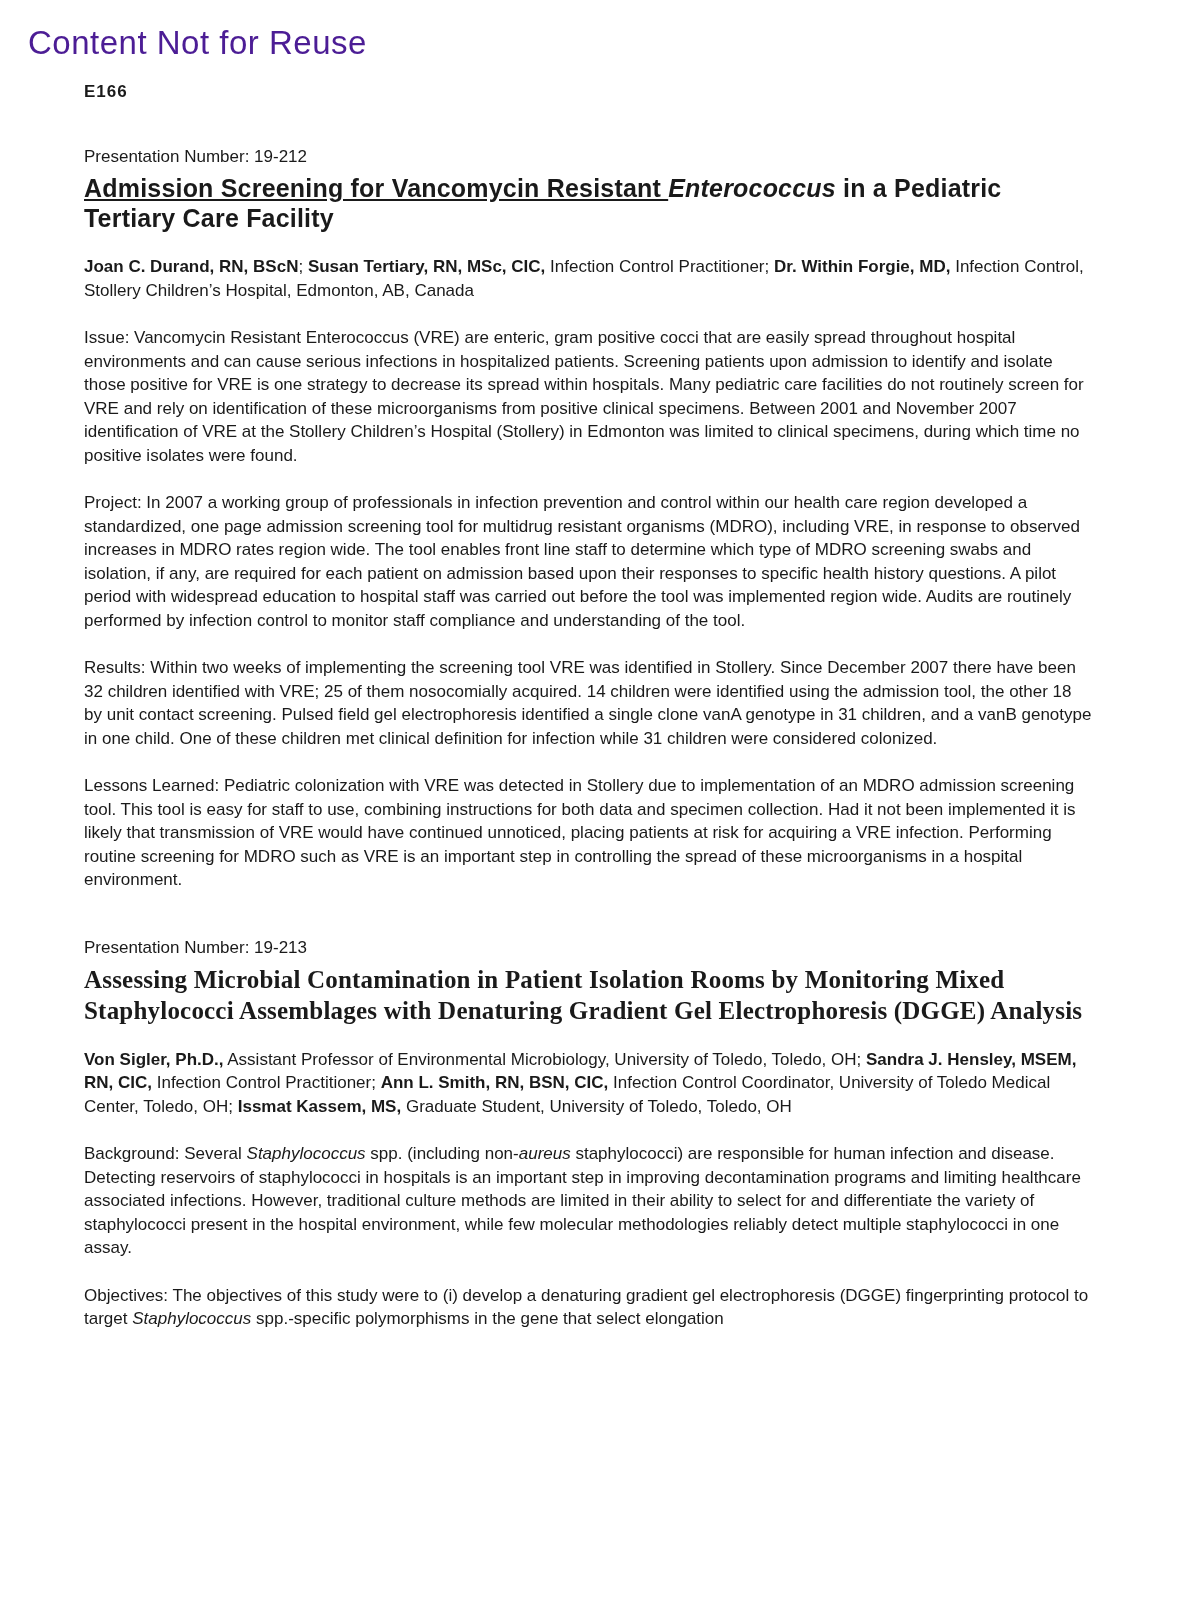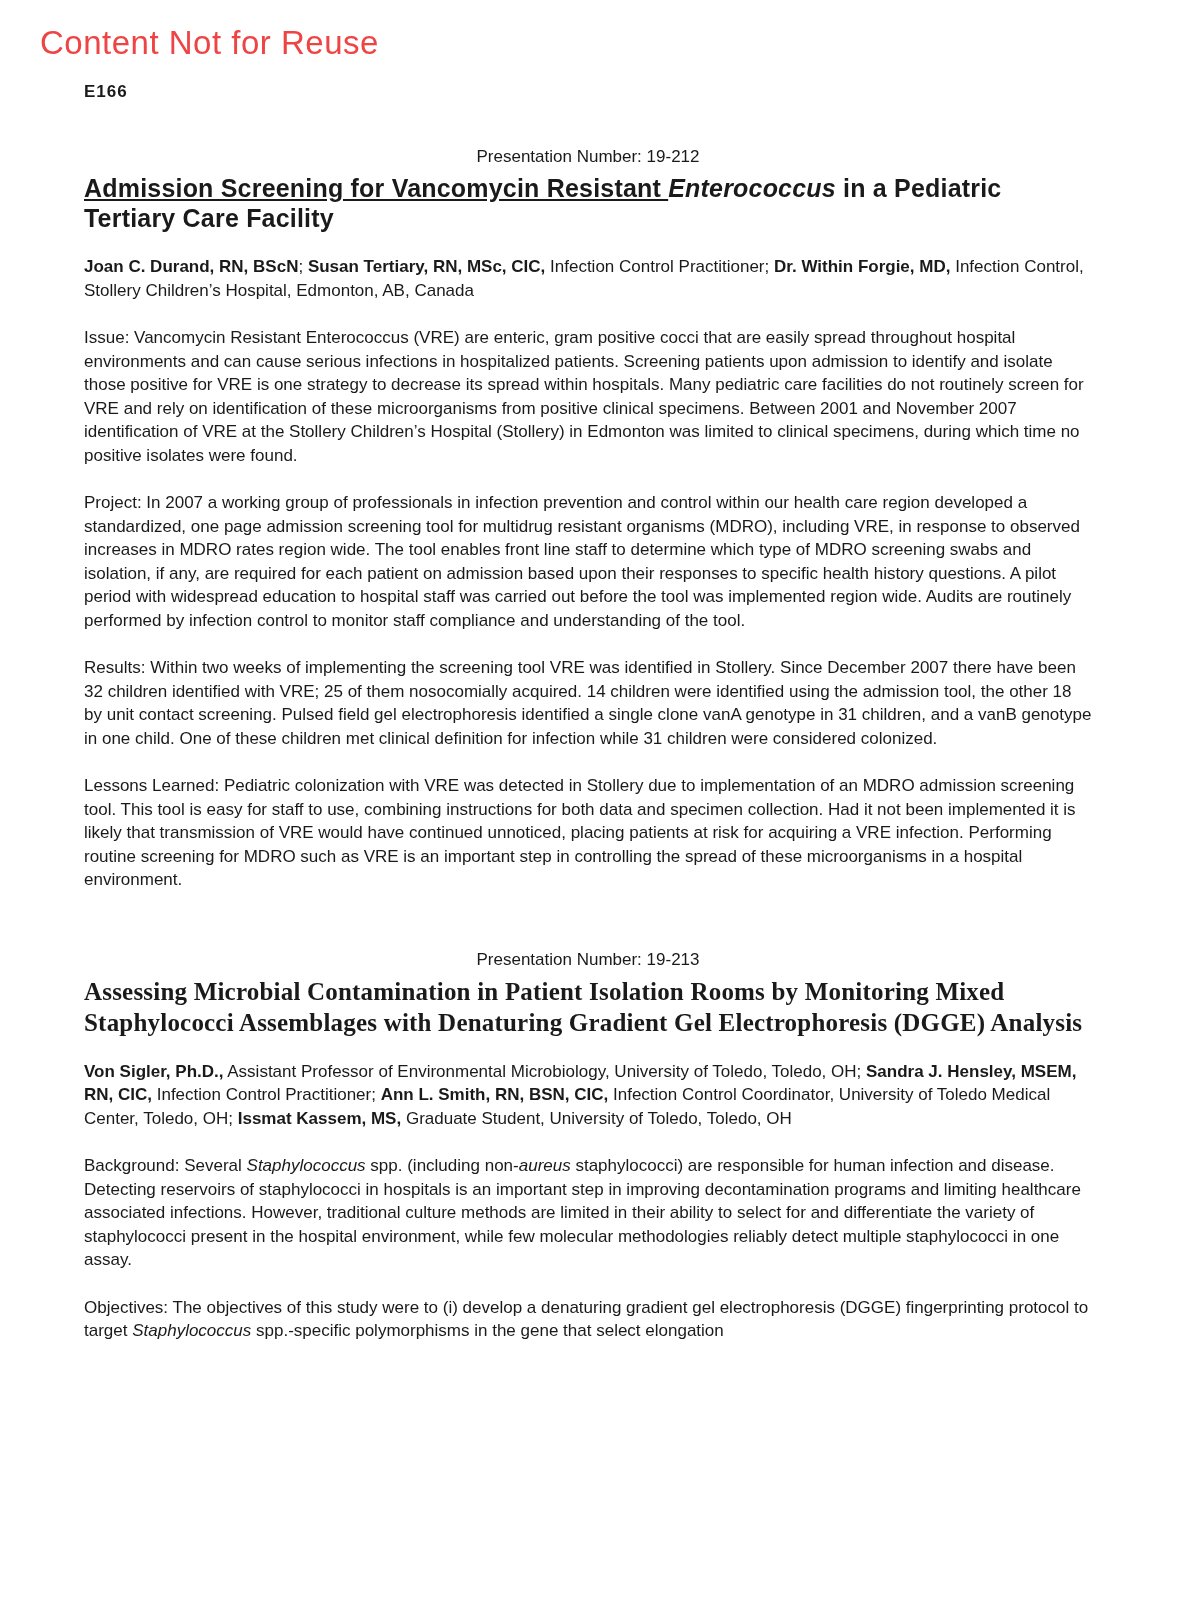--- a/index.html
+++ b/index.html
@@ -12,25 +12,25 @@
     width: 1200px;
     height: 1607px;
     background: #ffffff;
     font-family: "Liberation Sans", sans-serif;
     color: #1a1a1a;
     overflow: hidden;
     box-sizing: border-box;
   }
   .watermark {
     position: absolute;
-    left: 40px;
+    left: 28px;
     top: 24px;
     font-size: 33px;
     font-weight: 400;
-    color: #ef4444;
+    color: #4c1d95;
     letter-spacing: 0.5px;
     white-space: nowrap;
   }
   .page-header {
     position: absolute;
     left: 84px;
     top: 82px;
     width: 1004px;
     display: flex;
     justify-content: space-between;
@@ -52,41 +52,40 @@
   .content {
     position: absolute;
     left: 84px;
     top: 146px;
     width: 1008px;
   }
   .pres-num {
     font-size: 17px;
     line-height: 22px;
     margin: 0;
-    text-align: center;
   }
   .title {
     font-size: 25px;
     font-weight: bold;
     line-height: 30px;
     margin: 5px 0 0 0;
     letter-spacing: 0.2px;
   }
   .authors {
     font-size: 17px;
     line-height: 23.5px;
     margin: 22px 0 0 0;
   }
   .para {
     font-size: 17px;
     line-height: 23.5px;
     margin: 24px 0 0 0;
   }
   .abstract-section { margin: 0; }
-  .abstract-section + .abstract-section { margin-top: 57px; }
+  .abstract-section + .abstract-section { margin-top: 45px; }
 </style>
 </head>
 <body>
 
 <div class="page">
 
   <div class="watermark">Content Not for Reuse</div>
 
   <div class="page-header">
     <div class="page-num">E166</div>

